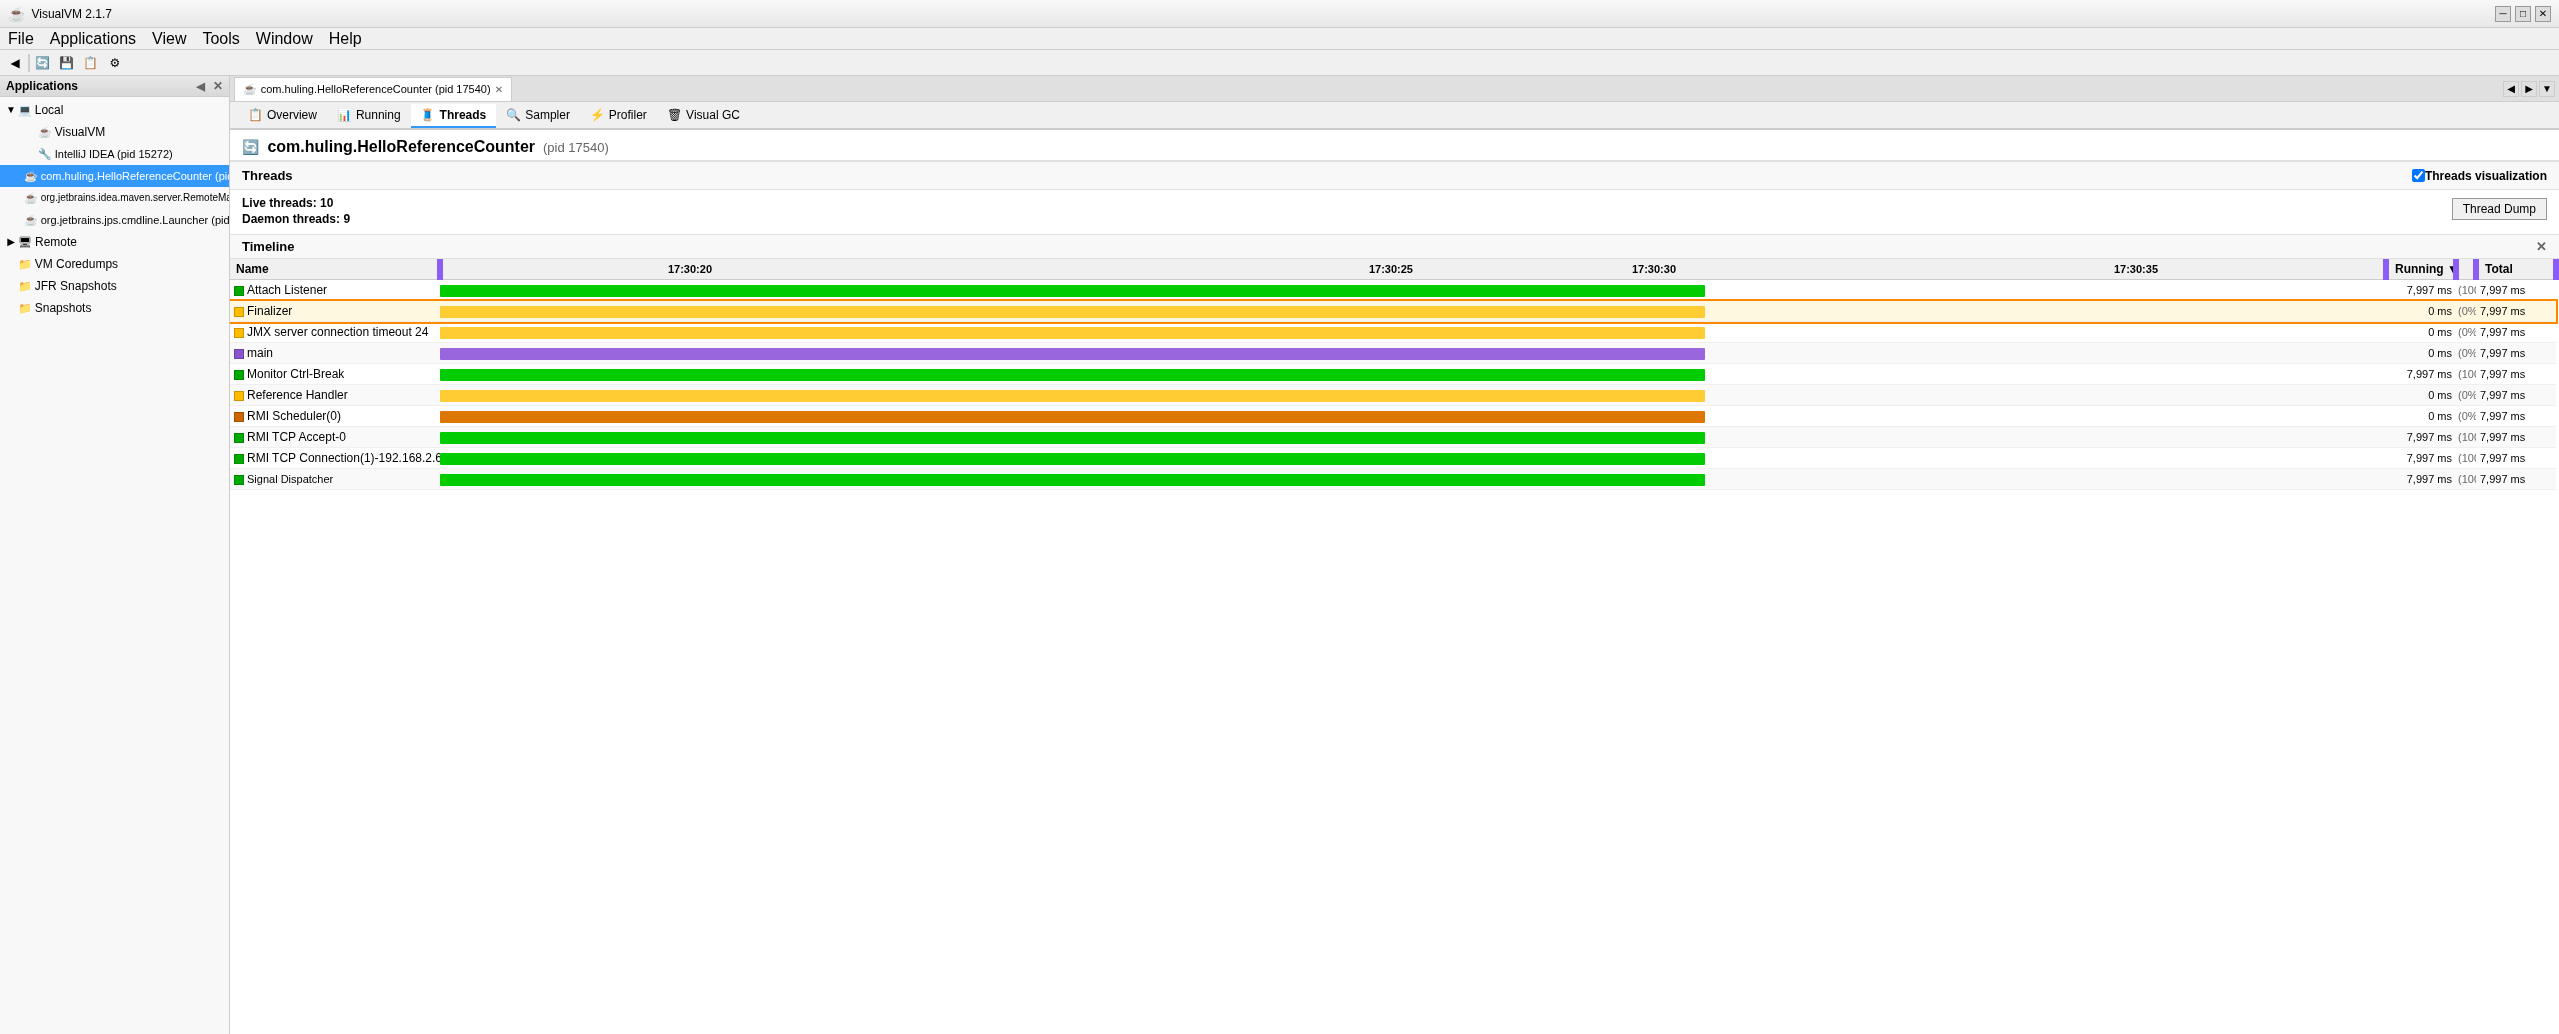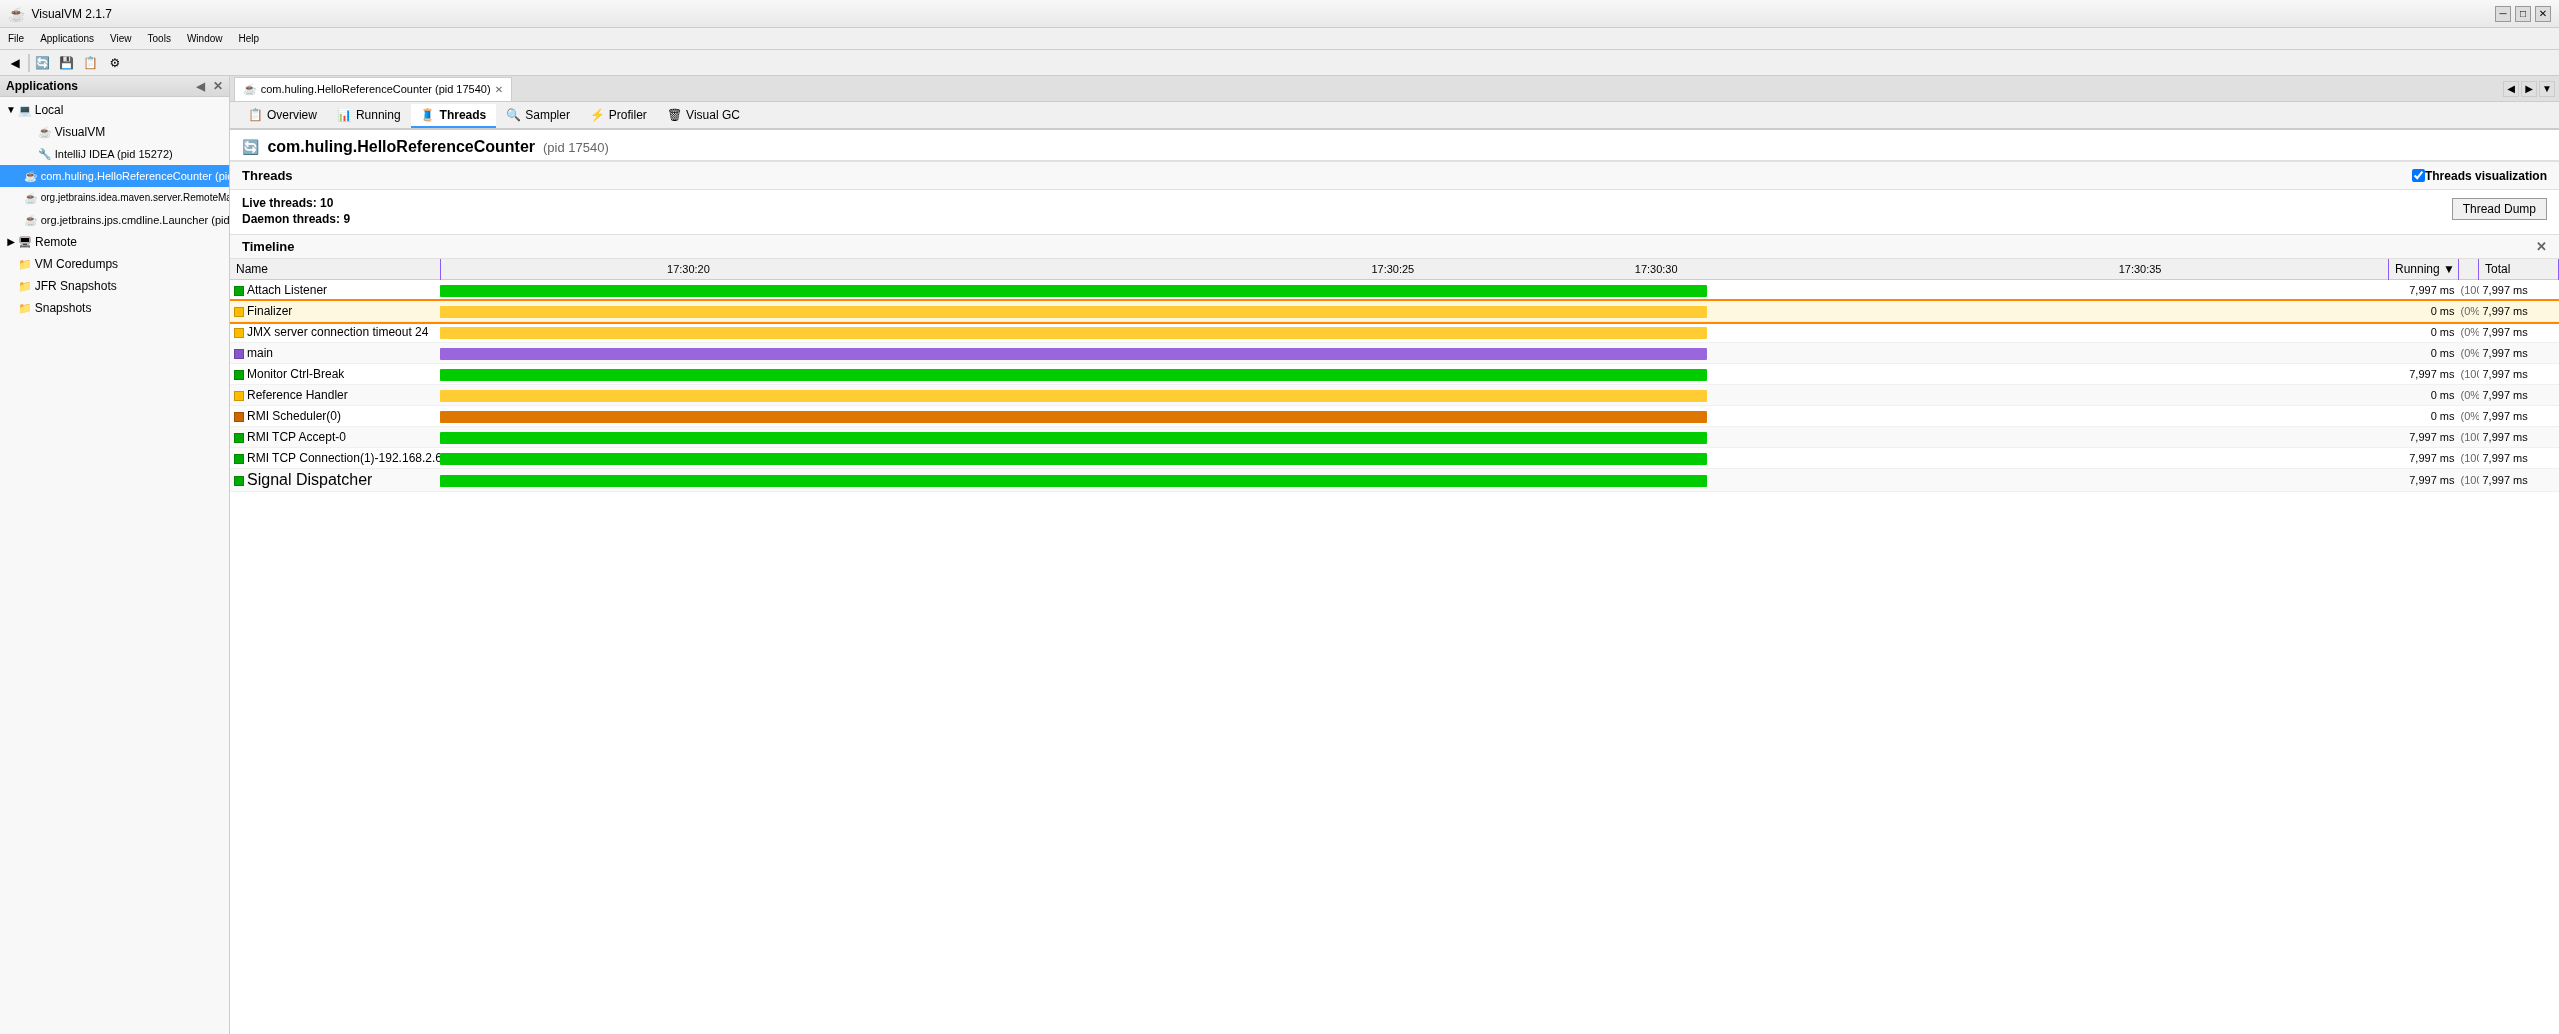--- a/index.html
+++ b/index.html
@@ -21,21 +21,21 @@
 
     
     .menu-bar {
       background: #f0f0f0;
       border-bottom: 1px solid #ccc;
       padding: 2px 0;
       display: flex;
       align-items: center;
       height: 22px;
     }
-    .menu-item { padding: 2px 8px; cursor: pointer; font-size: 10px; }
+    .menu-item { padding: 2px 8px; cursor: pointer; font-size: 16px; }
 
     
     .toolbar {
       background: #f0f0f0;
       border-bottom: 1px solid #ccc;
       padding: 2px 4px;
       display: flex;
       align-items: center;
       gap: 2px;
       height: 26px;
@@ -257,22 +257,22 @@
       font-size: 12px;
       table-layout: fixed;
     }
     .thread-table thead {
       background: #f0f0f0;
       border-bottom: 1px solid #ccc;
     }
     .thread-table th {
       padding: 3px 6px;
       text-align: left;
-      border-right: 1px solid #8b5cf6;
-      font-weight: normal;
+      border-right: 6px solid #8b5cf6;
+      font-weight: bold;
       font-size: 12px;
       white-space: nowrap;
       overflow: hidden;
       margin-top: 12px;
     }
     .thread-table td {
       padding: 1px 4px;
       border-bottom: 1px solid #f0f0f0;
       white-space: nowrap;
       overflow: hidden;
@@ -592,21 +592,21 @@
                   <td style="padding: 2px 0px; position: relative; height: 18px;">
                     <div style="position: relative; height: 14px; margin-top: 2px;">
                       <div style="position: absolute; left: 0%; width: 65%; height: 12px; top: 1px; background: rgb(0, 204, 0); border-radius: 1px;"></div>
                     </div>
                   </td>
                   <td style="text-align: right; font-size: 11px; padding: 2px 4px;">7,997 ms</td>
                   <td style="font-size: 11px; color: rgb(102, 102, 102); padding: 2px;">(100%)</td>
                   <td style="font-size: 11px; padding: 2px 4px;">7,997 ms</td>
                 </tr>
                 <tr>
-                  <td style="padding: 2px 4px; font-size: 16px; margin-top: 22px;"><span style="display:inline-block;width:10px;height:10px;background:#00aa00;margin-right:3px;vertical-align:middle;border:1px solid rgba(0,0,0,0.2);"></span><span>Signal Dispatcher</span></td>
+                  <td style="padding: 2px 4px; font-size: 11px; margin-top: 22px;"><span style="display:inline-block;width:10px;height:10px;background:#00aa00;margin-right:3px;vertical-align:middle;border:1px solid rgba(0,0,0,0.2);"></span><span>Signal Dispatcher</span></td>
                   <td style="padding: 2px 0px; position: relative; height: 18px;">
                     <div style="position: relative; height: 14px; margin-top: 2px;">
                       <div style="position: absolute; left: 0%; width: 65%; height: 12px; top: 1px; background: rgb(0, 204, 0); border-radius: 1px;"></div>
                     </div>
                   </td>
                   <td style="text-align: right; font-size: 11px; padding: 2px 4px;">7,997 ms</td>
                   <td style="font-size: 11px; color: rgb(102, 102, 102); padding: 2px;">(100%)</td>
                   <td style="font-size: 11px; padding: 2px 4px;">7,997 ms</td>
                 </tr>
               </tbody>

